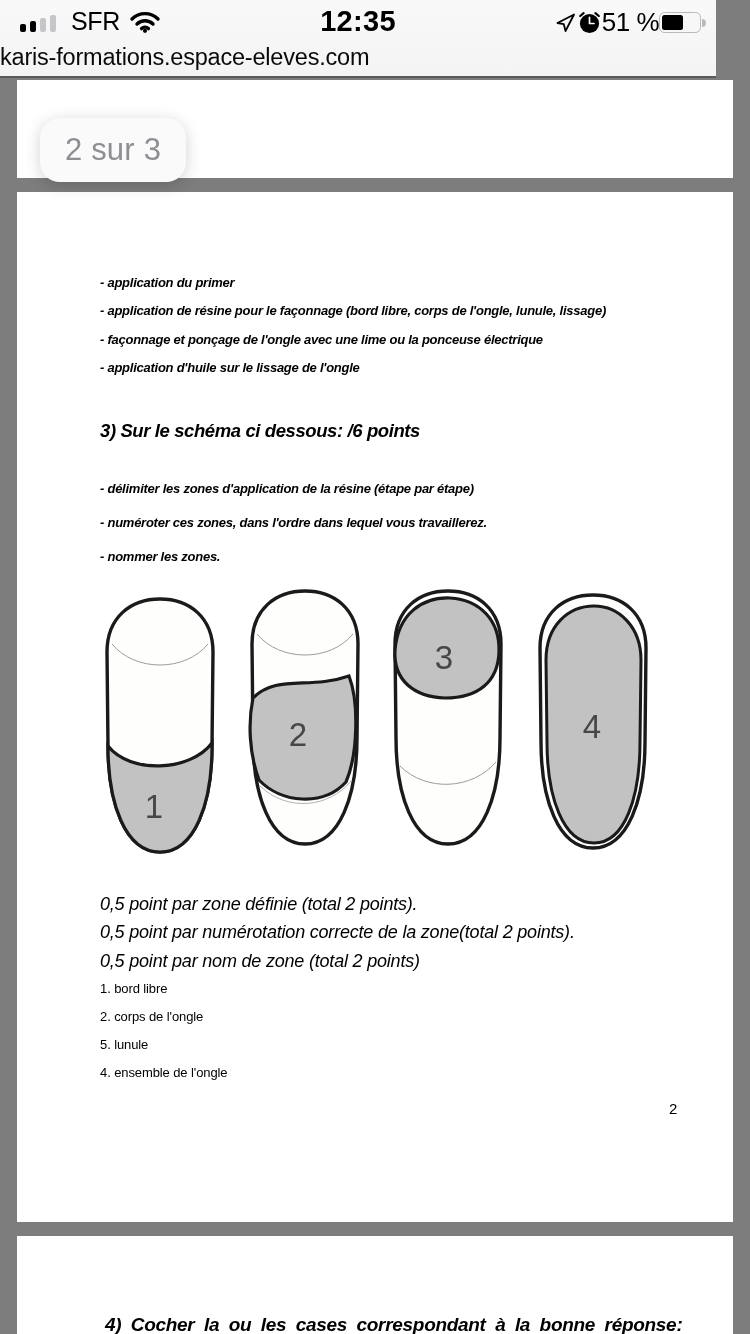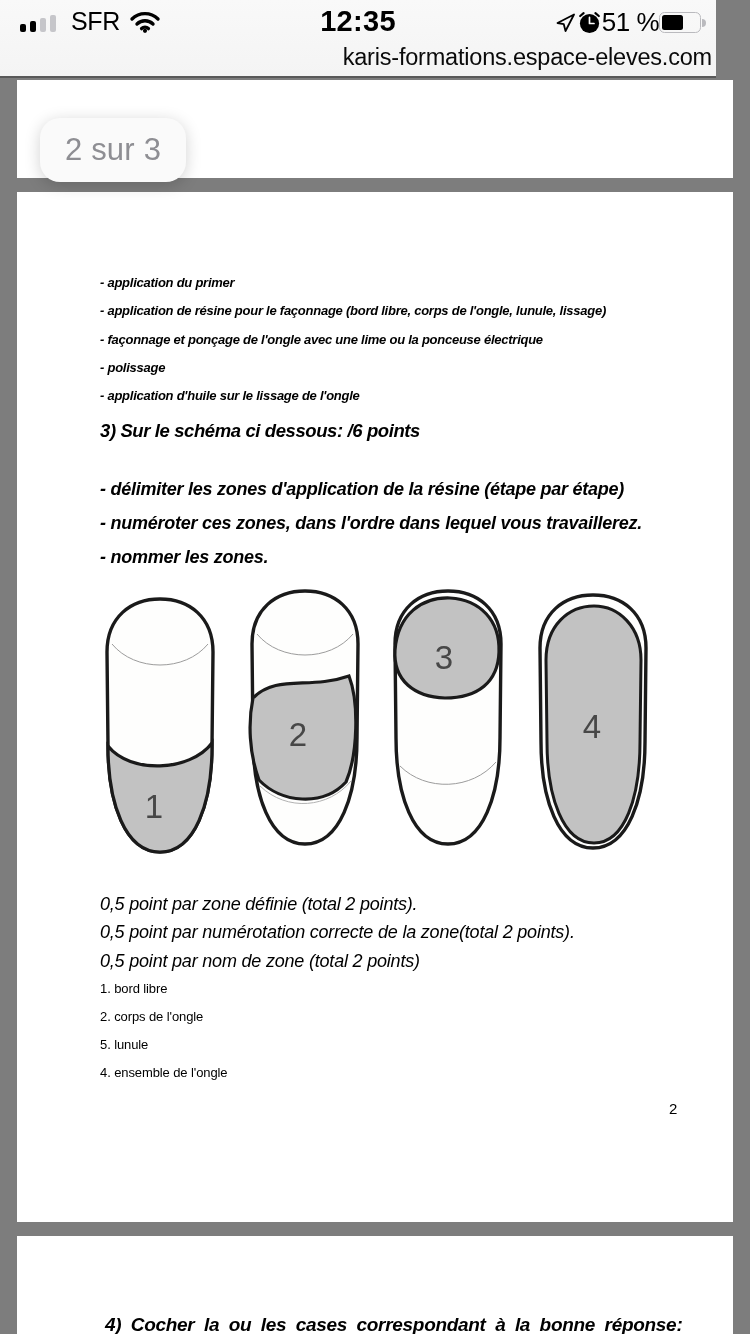--- a/index.html
+++ b/index.html
@@ -25,21 +25,21 @@
     font-size:29px; font-weight:600; color:#000; letter-spacing:0.3px;
   }
   .status-right { position:absolute; right:11px; top:7px; display:flex; align-items:center; }
   .battery-pct { font-size:26px; color:#000; letter-spacing:-0.5px; }
   .battery { position:relative; width:42px; height:21px; border:1.5px solid #bababe; border-radius:5.5px; margin-right:4px; }
   .battery .level { position:absolute; left:2px; top:2px; bottom:2px; width:21px; background:#000; border-radius:2.5px; }
   .battery:after {
     content:""; position:absolute; right:-6px; top:5.5px; width:4px; height:8px;
     background:#bababe; border-radius:0 4px 4px 0;
   }
-  .url-row { position:absolute; left:0; right:4px; top:40px; height:36px; text-align:right; }
+  .url-row { position:absolute; left:0; right:16px; top:40px; height:36px; text-align:left; }
   .url-row span { font-size:23.5px; font-weight:500; color:#0a0a0a; letter-spacing:-0.2px; line-height:34px; }
 
   
   .pdf-viewport { position:absolute; left:0; top:80px; width:750px; height:1254px; }
   .pdf-page { position:absolute; left:17px; width:716px; background:#ffffff; }
   .page-prev { top:0; height:98px; }
   .page-main { top:112px; height:1030px; }
   .page-next { top:1156px; height:98px; }
 
   
@@ -53,21 +53,21 @@
   .page-pill span { font-size:31px; color:#8e8e93; letter-spacing:0.2px; }
 
   
   .doc-text { position:absolute; color:#000; white-space:nowrap; }
   .bullets { left:83px; top:77px; }
   .bullets p { font-size:13px; font-weight:bold; font-style:italic; line-height:28.3px; letter-spacing:-0.25px; }
   .doc-heading {
     left:83px; top:228px; font-size:18.5px; font-weight:bold; font-style:italic; letter-spacing:-0.4px;
   }
   .instructions { left:83px; top:280px; }
-  .instructions p { font-size:18px; font-weight:bold; font-style:italic; line-height:34px; letter-spacing:-0.25px; }
+  .instructions p { font-size:13px; font-weight:bold; font-style:italic; line-height:34px; letter-spacing:-0.25px; }
   .scoring { left:83px; top:698px; }
   .scoring p { font-size:18px; font-style:italic; line-height:28.4px; letter-spacing:-0.2px; }
   .answers { left:83px; top:783px; }
   .answers p { font-size:13px; line-height:28px; letter-spacing:-0.1px; }
   .page-number { left:652px; top:908px; font-size:15px; }
 
   .diagram { position:absolute; left:81px; top:390px; width:558px; height:286px; }
 
   
   .next-heading {
@@ -126,21 +126,20 @@
   <main class="pdf-viewport">
 
     <div class="pdf-page page-prev"></div>
 
     <div class="pdf-page page-main">
 
       <div class="doc-text bullets">
         <p>- application du primer</p>
         <p>- application de résine pour le façonnage (bord libre, corps de l'ongle, lunule, lissage)</p>
         <p>- façonnage et ponçage de l'ongle avec une lime ou la ponceuse électrique</p>
-        <p>- polissage</p>
         <p>- application d'huile sur le lissage de l'ongle</p>
       </div>
 
       <div class="doc-text doc-heading">3) Sur le schéma ci dessous: /6 points</div>
 
       <div class="doc-text instructions">
         <p>- délimiter les zones d'application de la résine (étape par étape)</p>
         <p>- numéroter ces zones, dans l'ordre dans lequel vous travaillerez.</p>
         <p>- nommer les zones.</p>
       </div>

